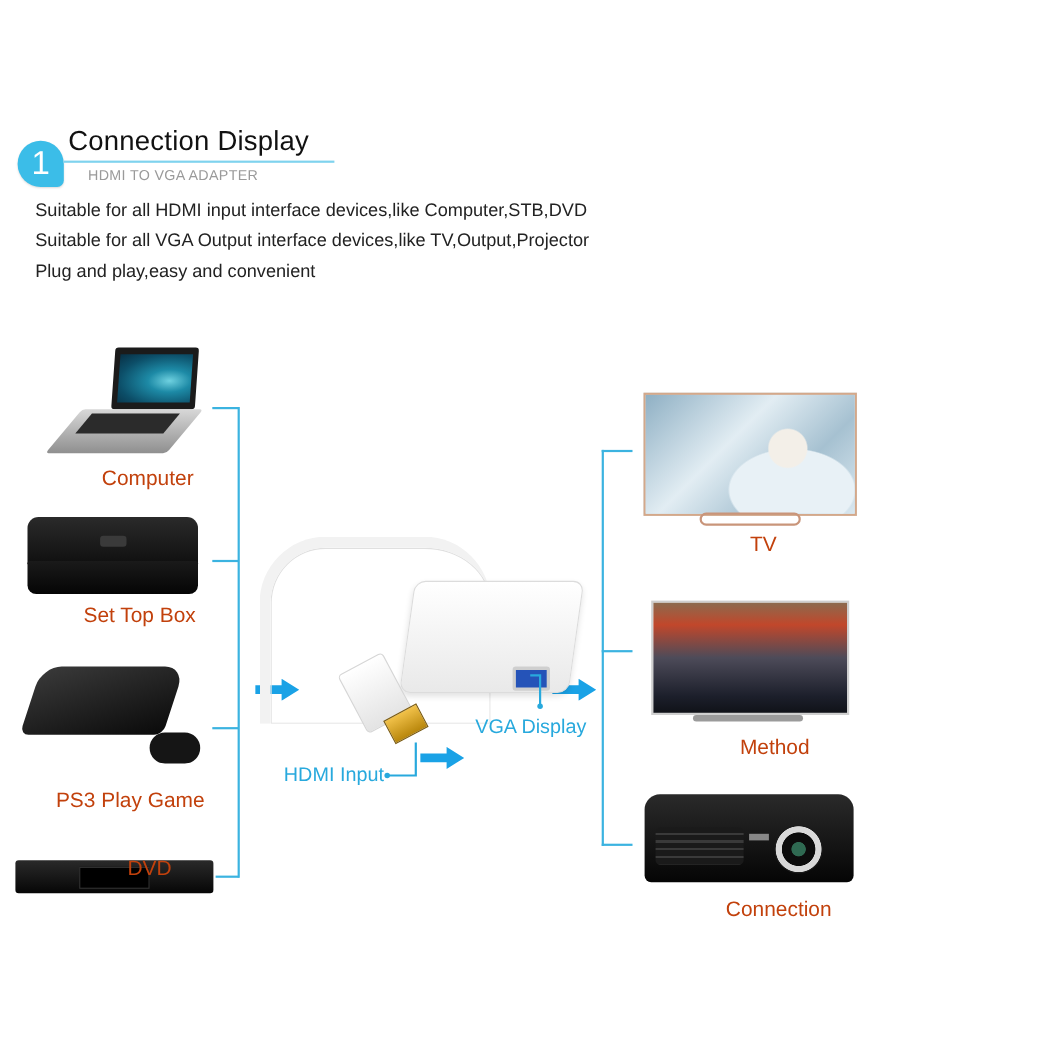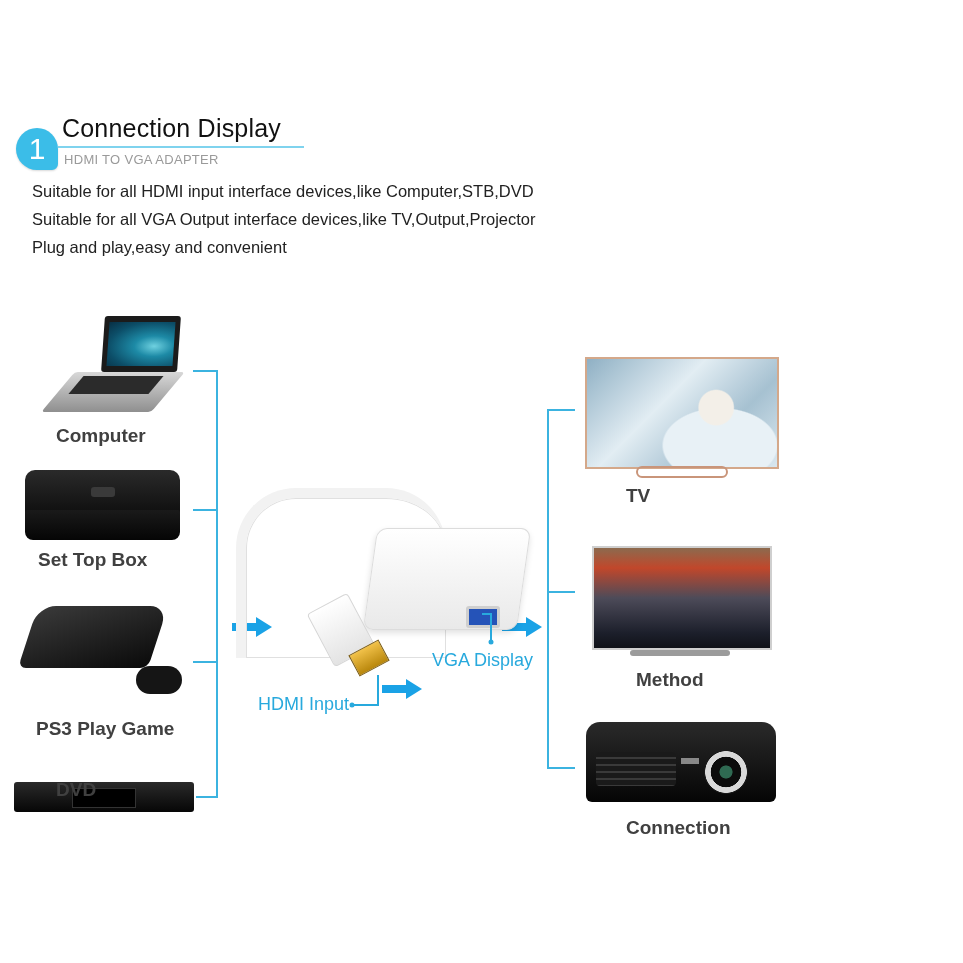--- a/index.html
+++ b/index.html
@@ -7,28 +7,28 @@
            font-family: "Liberation Sans", sans-serif; color: #111; }
     .abs { position: absolute; }
 
     
     .badge { left: 16px; top: 128px; width: 42px; height: 42px; background: #3bbde8;
              border-radius: 50% 50% 6px 50%; transform: rotate(0deg);
              color: #fff; font-size: 30px; line-height: 42px; text-align: center;
              box-shadow: 0 1px 2px rgba(0,0,0,0.15); }
     .title { left: 62px; top: 114px; font-size: 25px; color: #111; letter-spacing: 0.2px; }
     .title-rule { left: 58px; top: 146px; width: 246px; height: 2px; background: #7fd3ee; }
-    .subtitle { left: 64px; top: 152px; font-size: 13px; color: #9a9a9a; letter-spacing: 0.3px; }
+    .subtitle { left: 80px; top: 152px; font-size: 13px; color: #9a9a9a; letter-spacing: 0.3px; }
     .desc { left: 32px; font-size: 16.5px; color: #222; }
 
     
     .line { background: #3bb3e0; }
 
     
-    .dev-label { font-size: 19px; color: #404040; text-align: left; font-weight: bold; }
+    .dev-label { font-size: 19px; color: #c2410c; text-align: right; }
     .port-label { font-size: 18px; color: #28a9dd; }
 
     
     .arrow { width: 40px; height: 20px; }
 
     
     .laptop-screen { left: 103px; top: 316px; width: 76px; height: 56px; background: #1b1b1b;
                      border-radius: 3px; transform: skewX(-4deg); }
     .laptop-screen .panel { position: absolute; left: 5px; top: 6px; right: 5px; bottom: 6px;
                      background: radial-gradient(ellipse at 70% 55%, #6fd1e0 0%, #1d8aa6 30%, #0c4e68 70%, #082f44 100%); }

